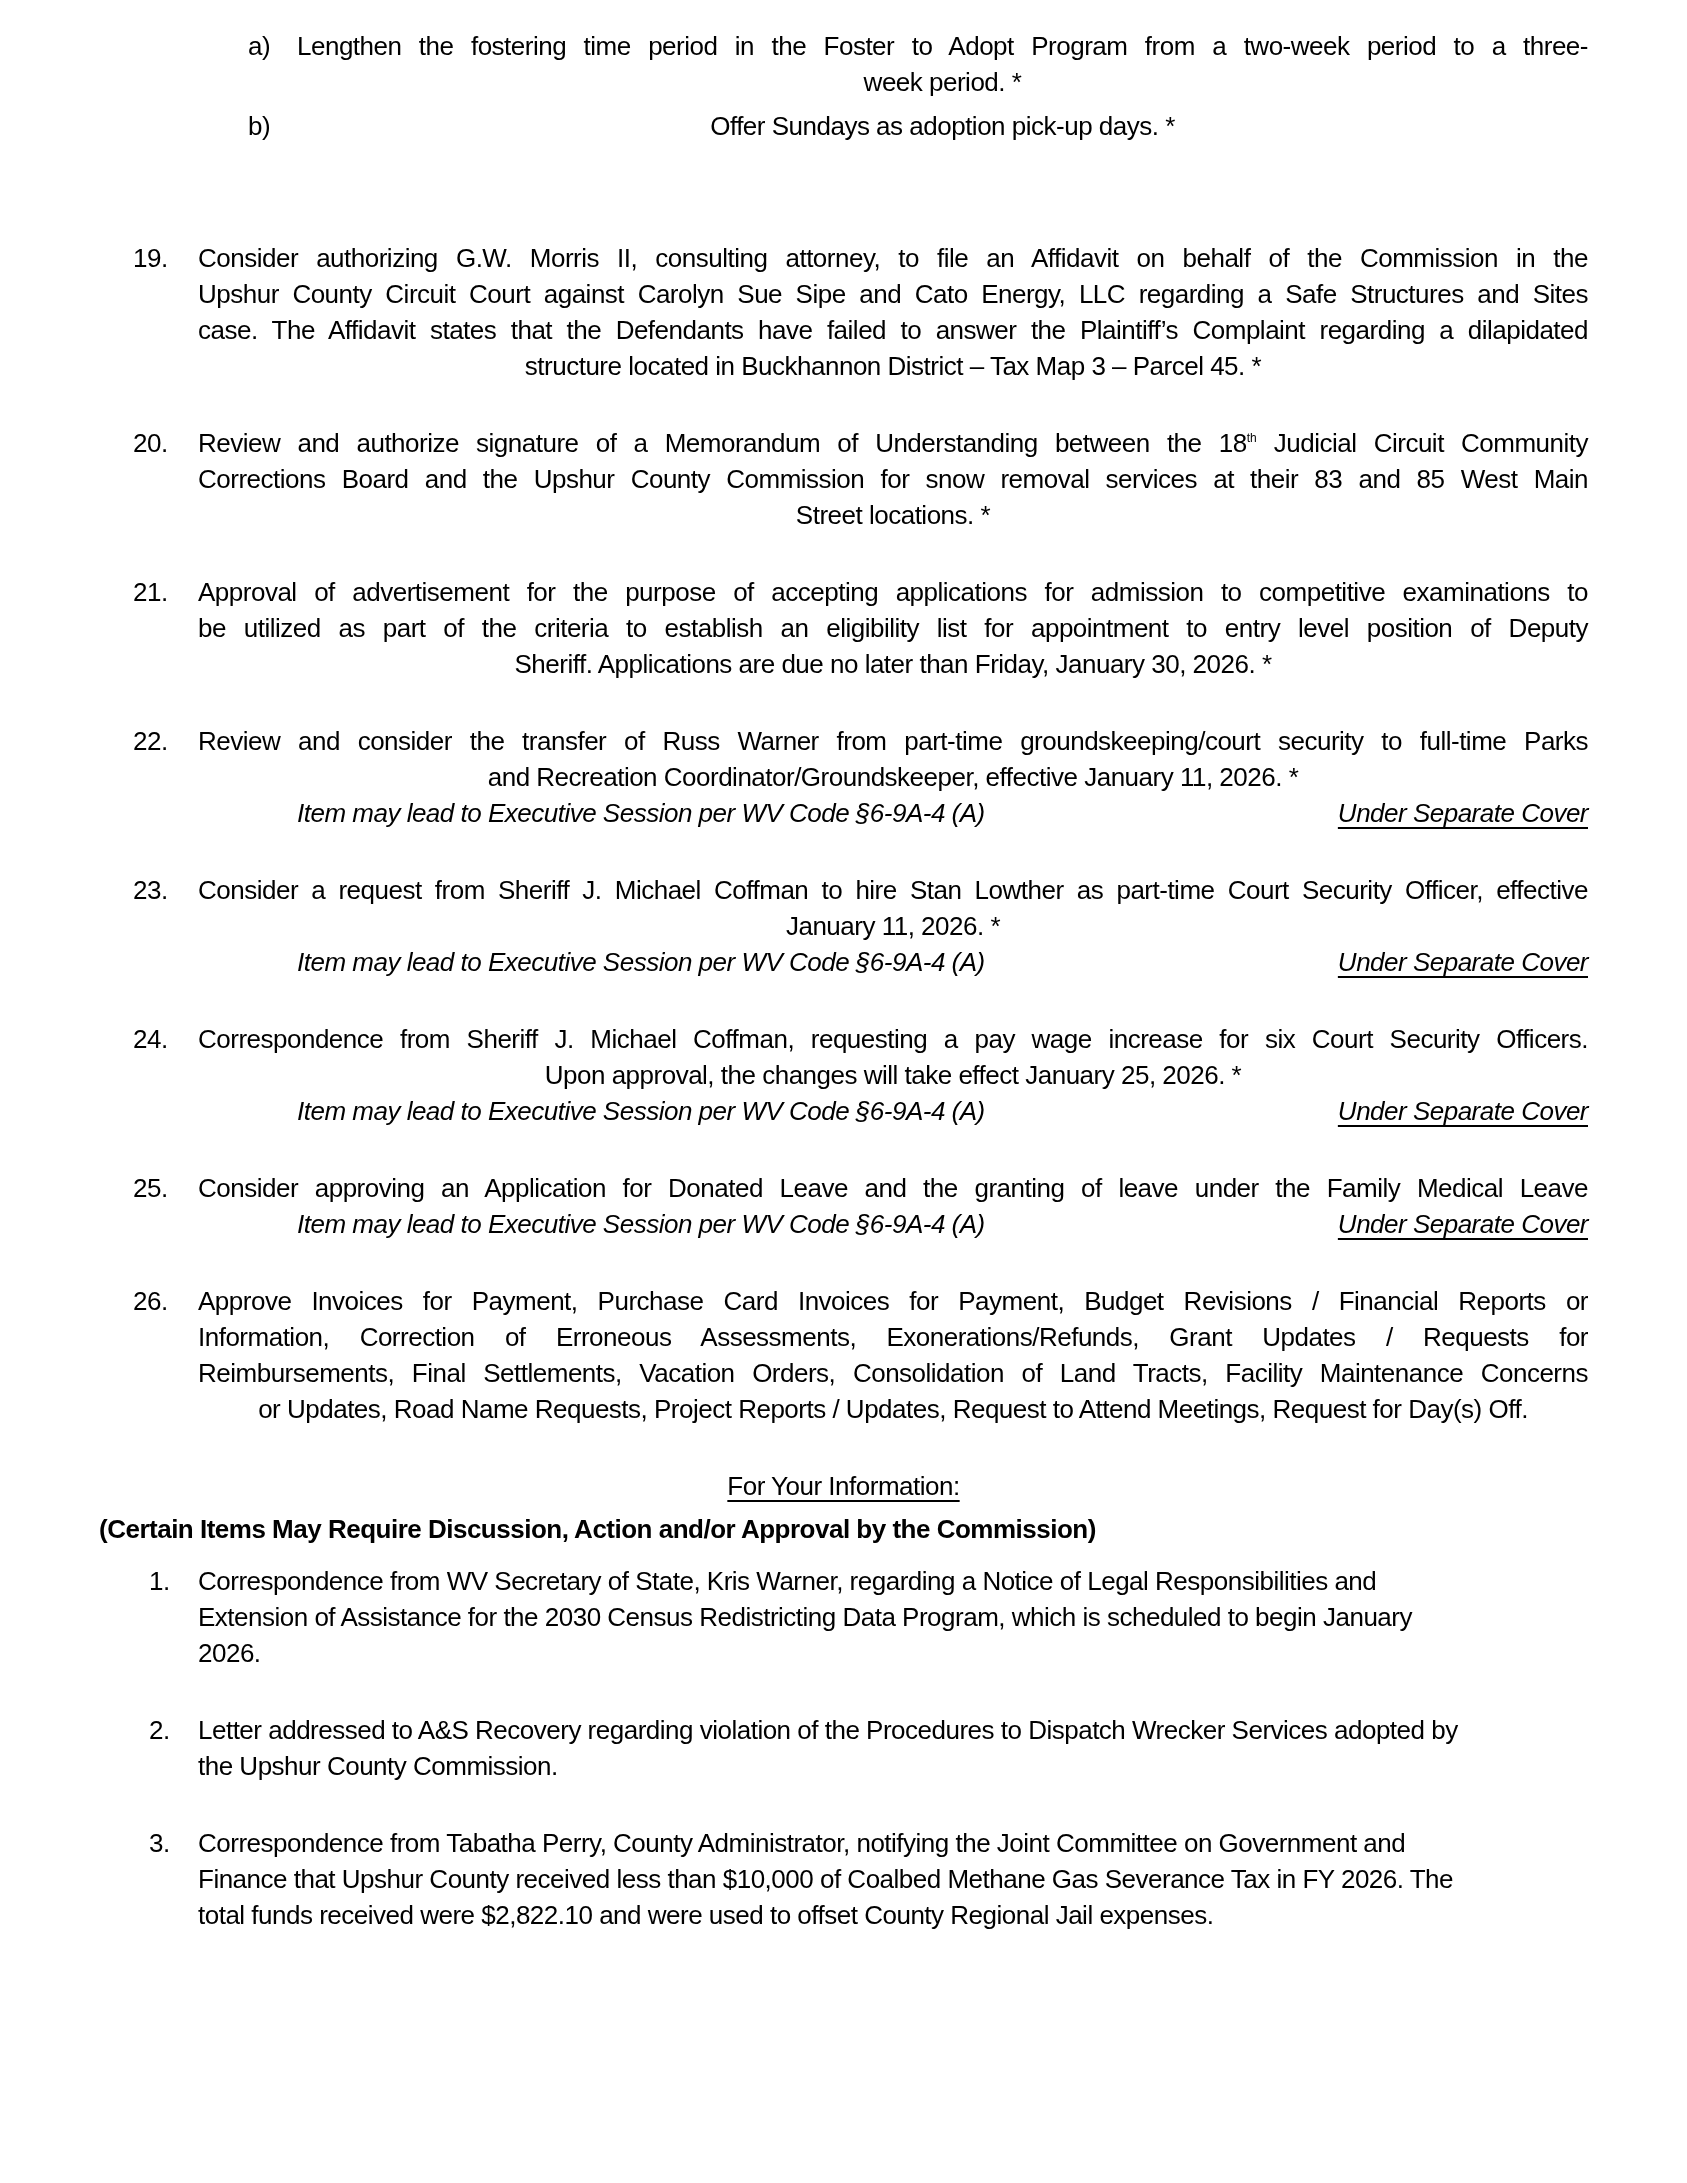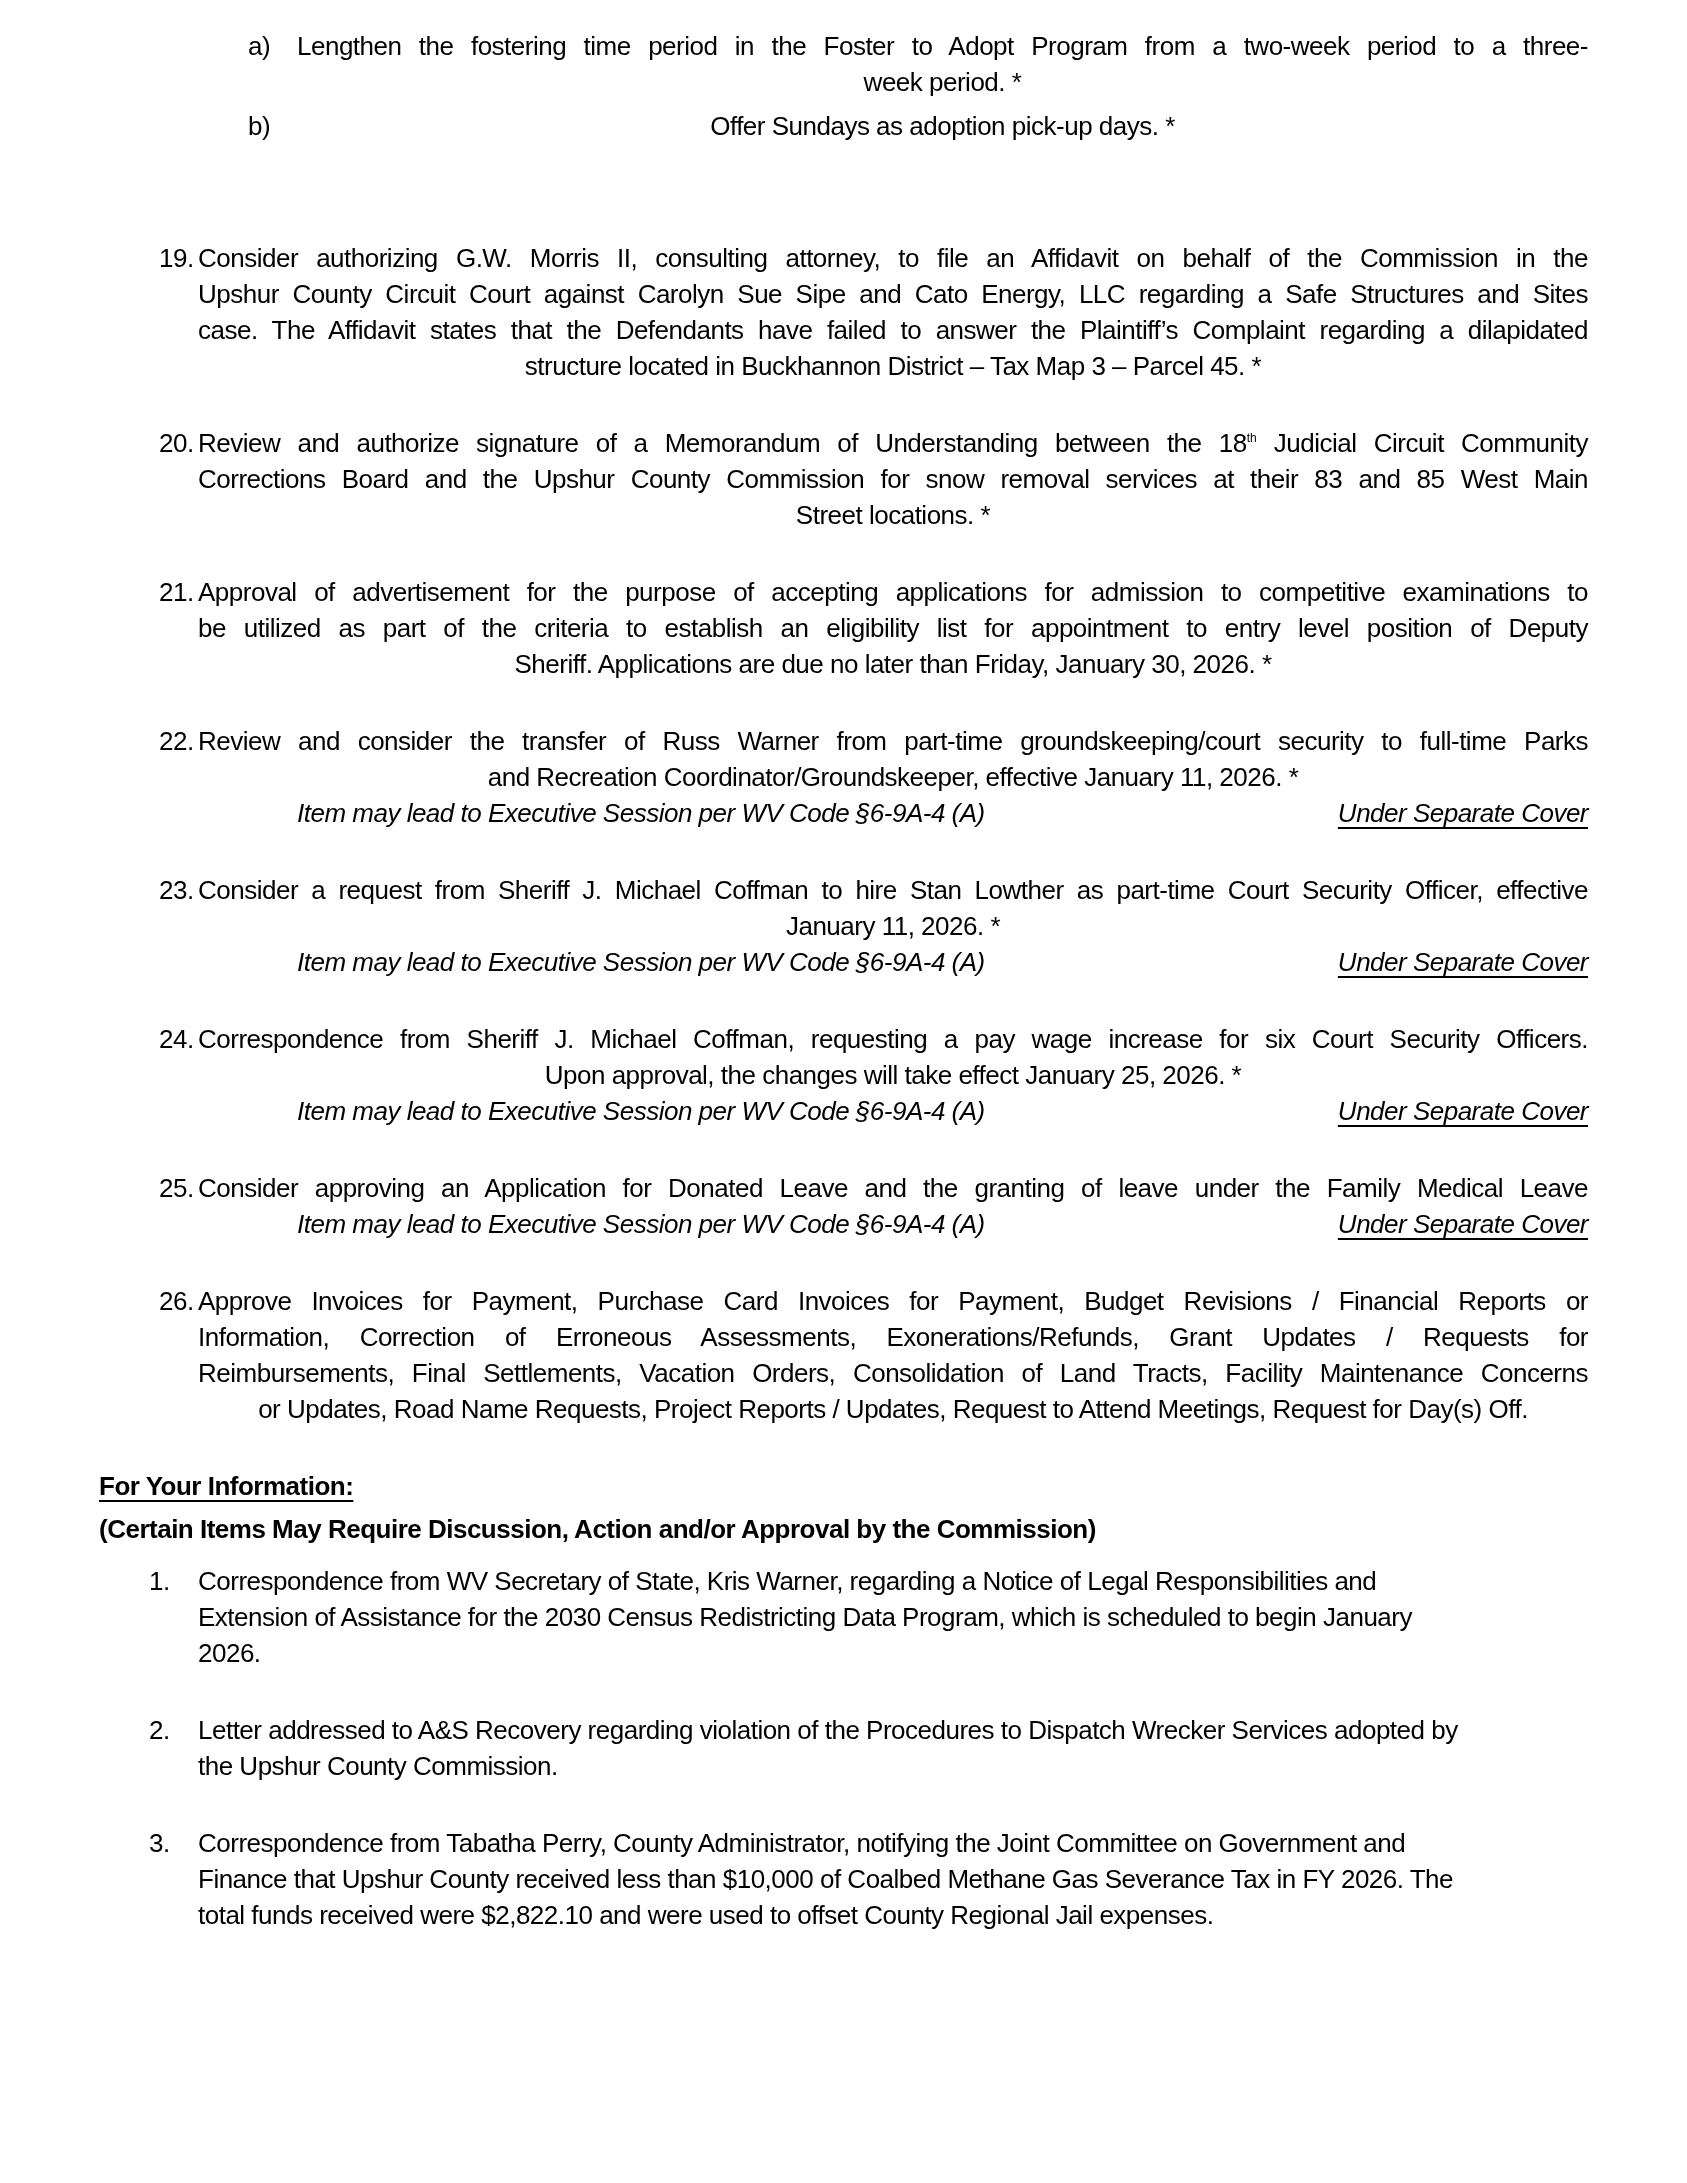--- a/index.html
+++ b/index.html
@@ -16,21 +16,21 @@
   }
   .content { position:absolute; left:99px; top:28px; width:1489px; }
 
   
   .sub-group { margin-bottom:96px; }
   .sub-item { position:relative; padding-left:198px; margin-bottom:8px; }
   .sub-item .marker { position:absolute; left:149px; top:0; }
 
   
   .agenda-item { position:relative; padding-left:99px; margin-bottom:41px; }
-  .agenda-item .num { position:absolute; left:60px; top:0; }
+  .agenda-item .num { position:absolute; left:34px; top:0; }
 
   .line { text-align:justify; text-align-last:justify; }
   .line.last { text-align:center; text-align-last:auto; }
 
   sup.ord { font-size:12px; letter-spacing:0; vertical-align:super; line-height:0; }
 
   .note-row {
     display:flex; justify-content:space-between; align-items:flex-end;
     padding-left:99px;
     font-style:italic;
@@ -40,25 +40,26 @@
     color:#000000;
     text-decoration:underline;
     text-underline-offset:5.3px;
     font-style:italic;
     white-space:nowrap;
     cursor:pointer;
   }
 
   
   .fyi-heading {
-    font-weight:bold;
+    font-weight:normal;
     text-decoration:underline;
     text-underline-offset:5.3px;
     margin-top:26.5px;
     margin-bottom:6.6px;
+    text-align:center;
   }
   .fyi-subheading { font-weight:bold; margin-bottom:16px; }
   .fyi-item { position:relative; padding-left:99px; margin-bottom:41px; }
   .fyi-item .num { position:absolute; left:50px; top:0; }
   .fline { text-align:left; }
 </style>
 </head>
 <body>
 
 <div class="page">

